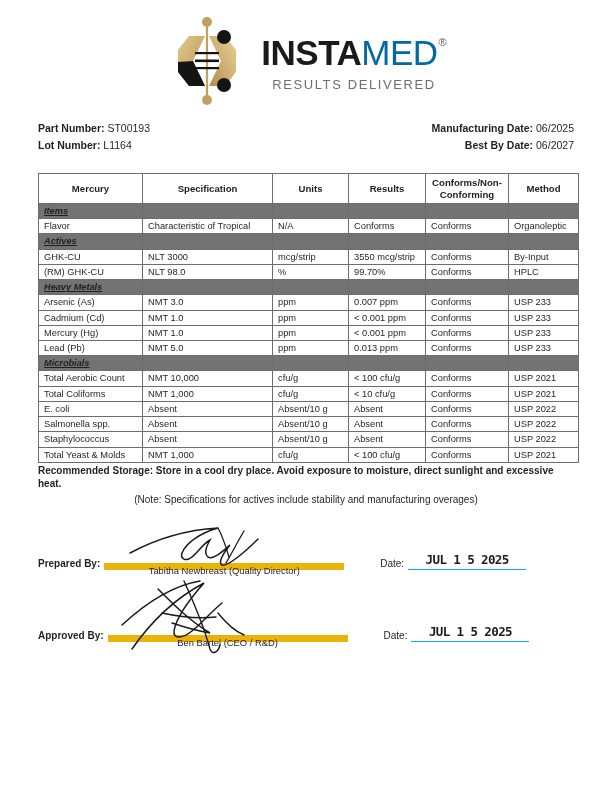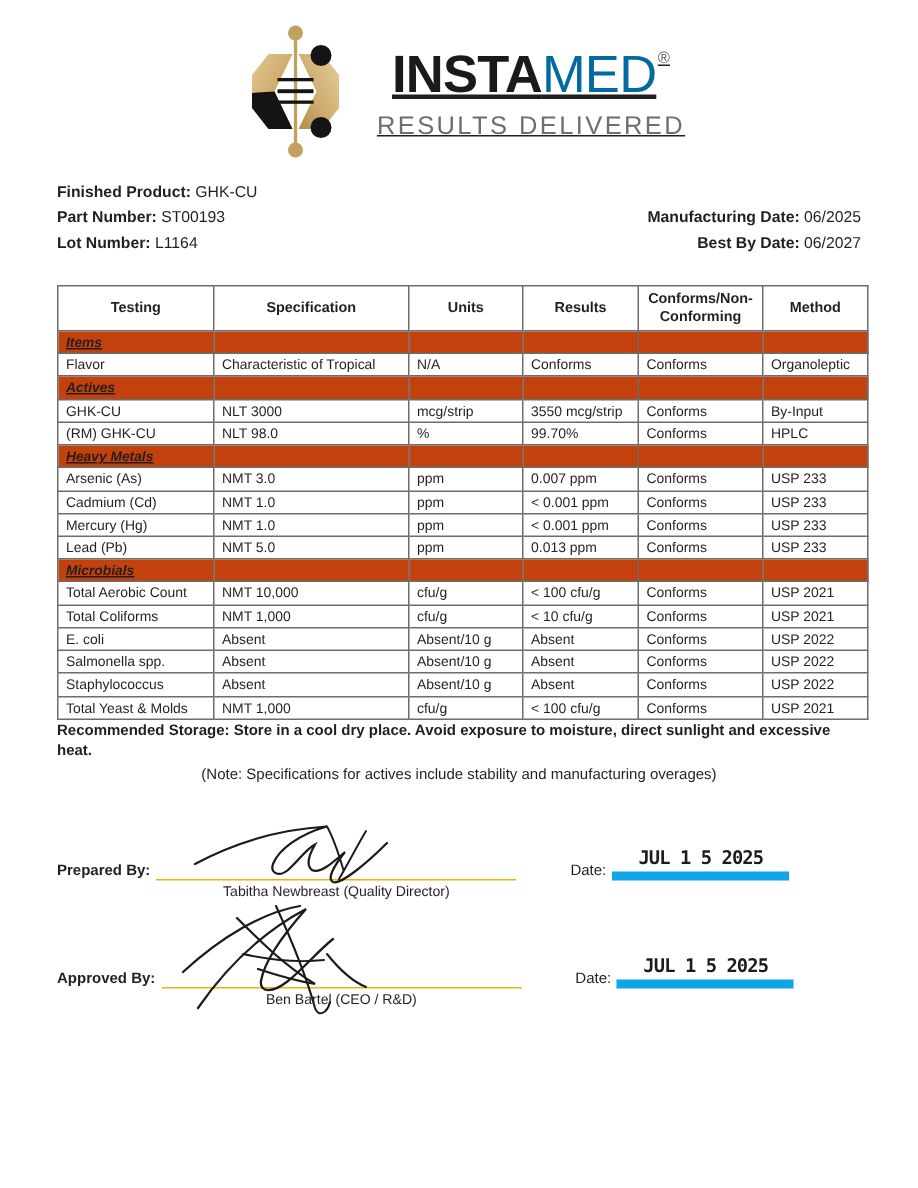--- a/index.html
+++ b/index.html
@@ -19,21 +19,20 @@
     width: 100%;
     padding-top: 16px;
     display: flex;
     justify-content: center;
     align-items: flex-start;
   }
   .logo-wrap {
     display: flex;
     align-items: center;
     gap: 12px;
-    text-decoration: underline;
   }
   .logo-mark {
     width: 84px;
     height: 90px;
     position: relative;
     flex: 0 0 auto;
   }
   .logo-words {
     display: flex;
     flex-direction: column;
@@ -57,21 +56,21 @@
     letter-spacing: -0.5px;
     color: #0369a1;
   }
   .wm-reg {
     font-size: 11px;
     color: #5a5a5a;
     margin-top: 2px;
     margin-left: 1px;
   }
   .tagline {
-    font-size: 17px;
+    font-size: 13px;
     letter-spacing: 1.6px;
     color: #6e6e6e;
     margin-top: 7px;
   }
 
   
   .meta {
     margin: 14px 38px 0 38px;
     font-size: 10.5px;
     line-height: 1.62;
@@ -97,21 +96,21 @@
   .coa-table thead th {
     text-align: center;
     font-weight: bold;
     font-size: 9.6px;
     height: 30px;
     line-height: 1.15;
     background: #ffffff;
   }
   .coa-table tbody td { height: 14.6px; line-height: 1.1; }
   tr.section-row td {
-    background: #c2410c;
+    background: #737373;
     height: 13px;
   }
   tr.section-row .sec-label {
     font-style: italic;
     font-weight: bold;
     text-decoration: underline;
     font-size: 9.2px;
   }
   .c-testing  { width: 104px; }
   .c-spec     { width: 130px; }
@@ -139,21 +138,21 @@
   .sig-block { position: relative; height: 72px; }
   .sig-flex { display: flex; align-items: flex-end; }
   .sig-label {
     font-size: 10px;
     font-weight: bold;
     white-space: nowrap;
     padding-bottom: 1px;
   }
   .sig-line {
     flex: 0 0 240px;
-    border-bottom: 1px solid #eab308;
+    border-bottom: 7px solid #eab308;
     height: 1px;
     margin-left: 4px;
     position: relative;
   }
   .sig-name {
     position: absolute;
     top: 2px;
     left: 0;
     width: 240px;
     text-align: center;
@@ -169,21 +168,21 @@
     align-items: flex-end;
     margin-left: 36px;
   }
   .date-label {
     font-size: 10px;
     white-space: nowrap;
     padding-bottom: 1px;
   }
   .date-line {
     flex: 0 0 118px;
-    border-bottom: 6px solid #0ea5e9;
+    border-bottom: 1px solid #0ea5e9;
     height: 1px;
     margin-left: 4px;
     position: relative;
   }
   .date-stamp {
     position: absolute;
     bottom: 2px;
     left: 0;
     width: 118px;
     text-align: center;
@@ -243,27 +242,20 @@
       </div>
       <div class="tagline">RESULTS DELIVERED</div>
     </div>
 
   </div>
 </div>
 
 <div class="meta">
   <div class="meta-row">
     <div class="meta-left">
-      <span class="lbl">Finished Product:</span>
-      <span class="val">GHK-CU</span>
-    </div>
-    <div class="meta-right"></div>
-  </div>
-  <div class="meta-row">
-    <div class="meta-left">
       <span class="lbl">Part Number:</span>
       <span class="val">ST00193</span>
     </div>
     <div class="meta-right">
       <span class="lbl">Manufacturing Date:</span>
       <span class="val">06/2025</span>
     </div>
   </div>
   <div class="meta-row">
     <div class="meta-left">
@@ -281,21 +273,21 @@
   <colgroup>
     <col class="c-testing">
       <col class="c-spec">
       <col class="c-units">
     <col class="c-results">
       <col class="c-conforms">
       <col class="c-method">
   </colgroup>
   <thead>
     <tr>
-      <th>Testing</th>
+      <th>Mercury</th>
       <th>Specification</th>
       <th>Units</th>
       <th>Results</th>
       <th>Conforms/Non-Conforming</th>
       <th>Method</th>
     </tr>
   </thead>
   <tbody id="table-body">
       <tr class="section-row">
         <td><span class="sec-label">Items</span></td>

